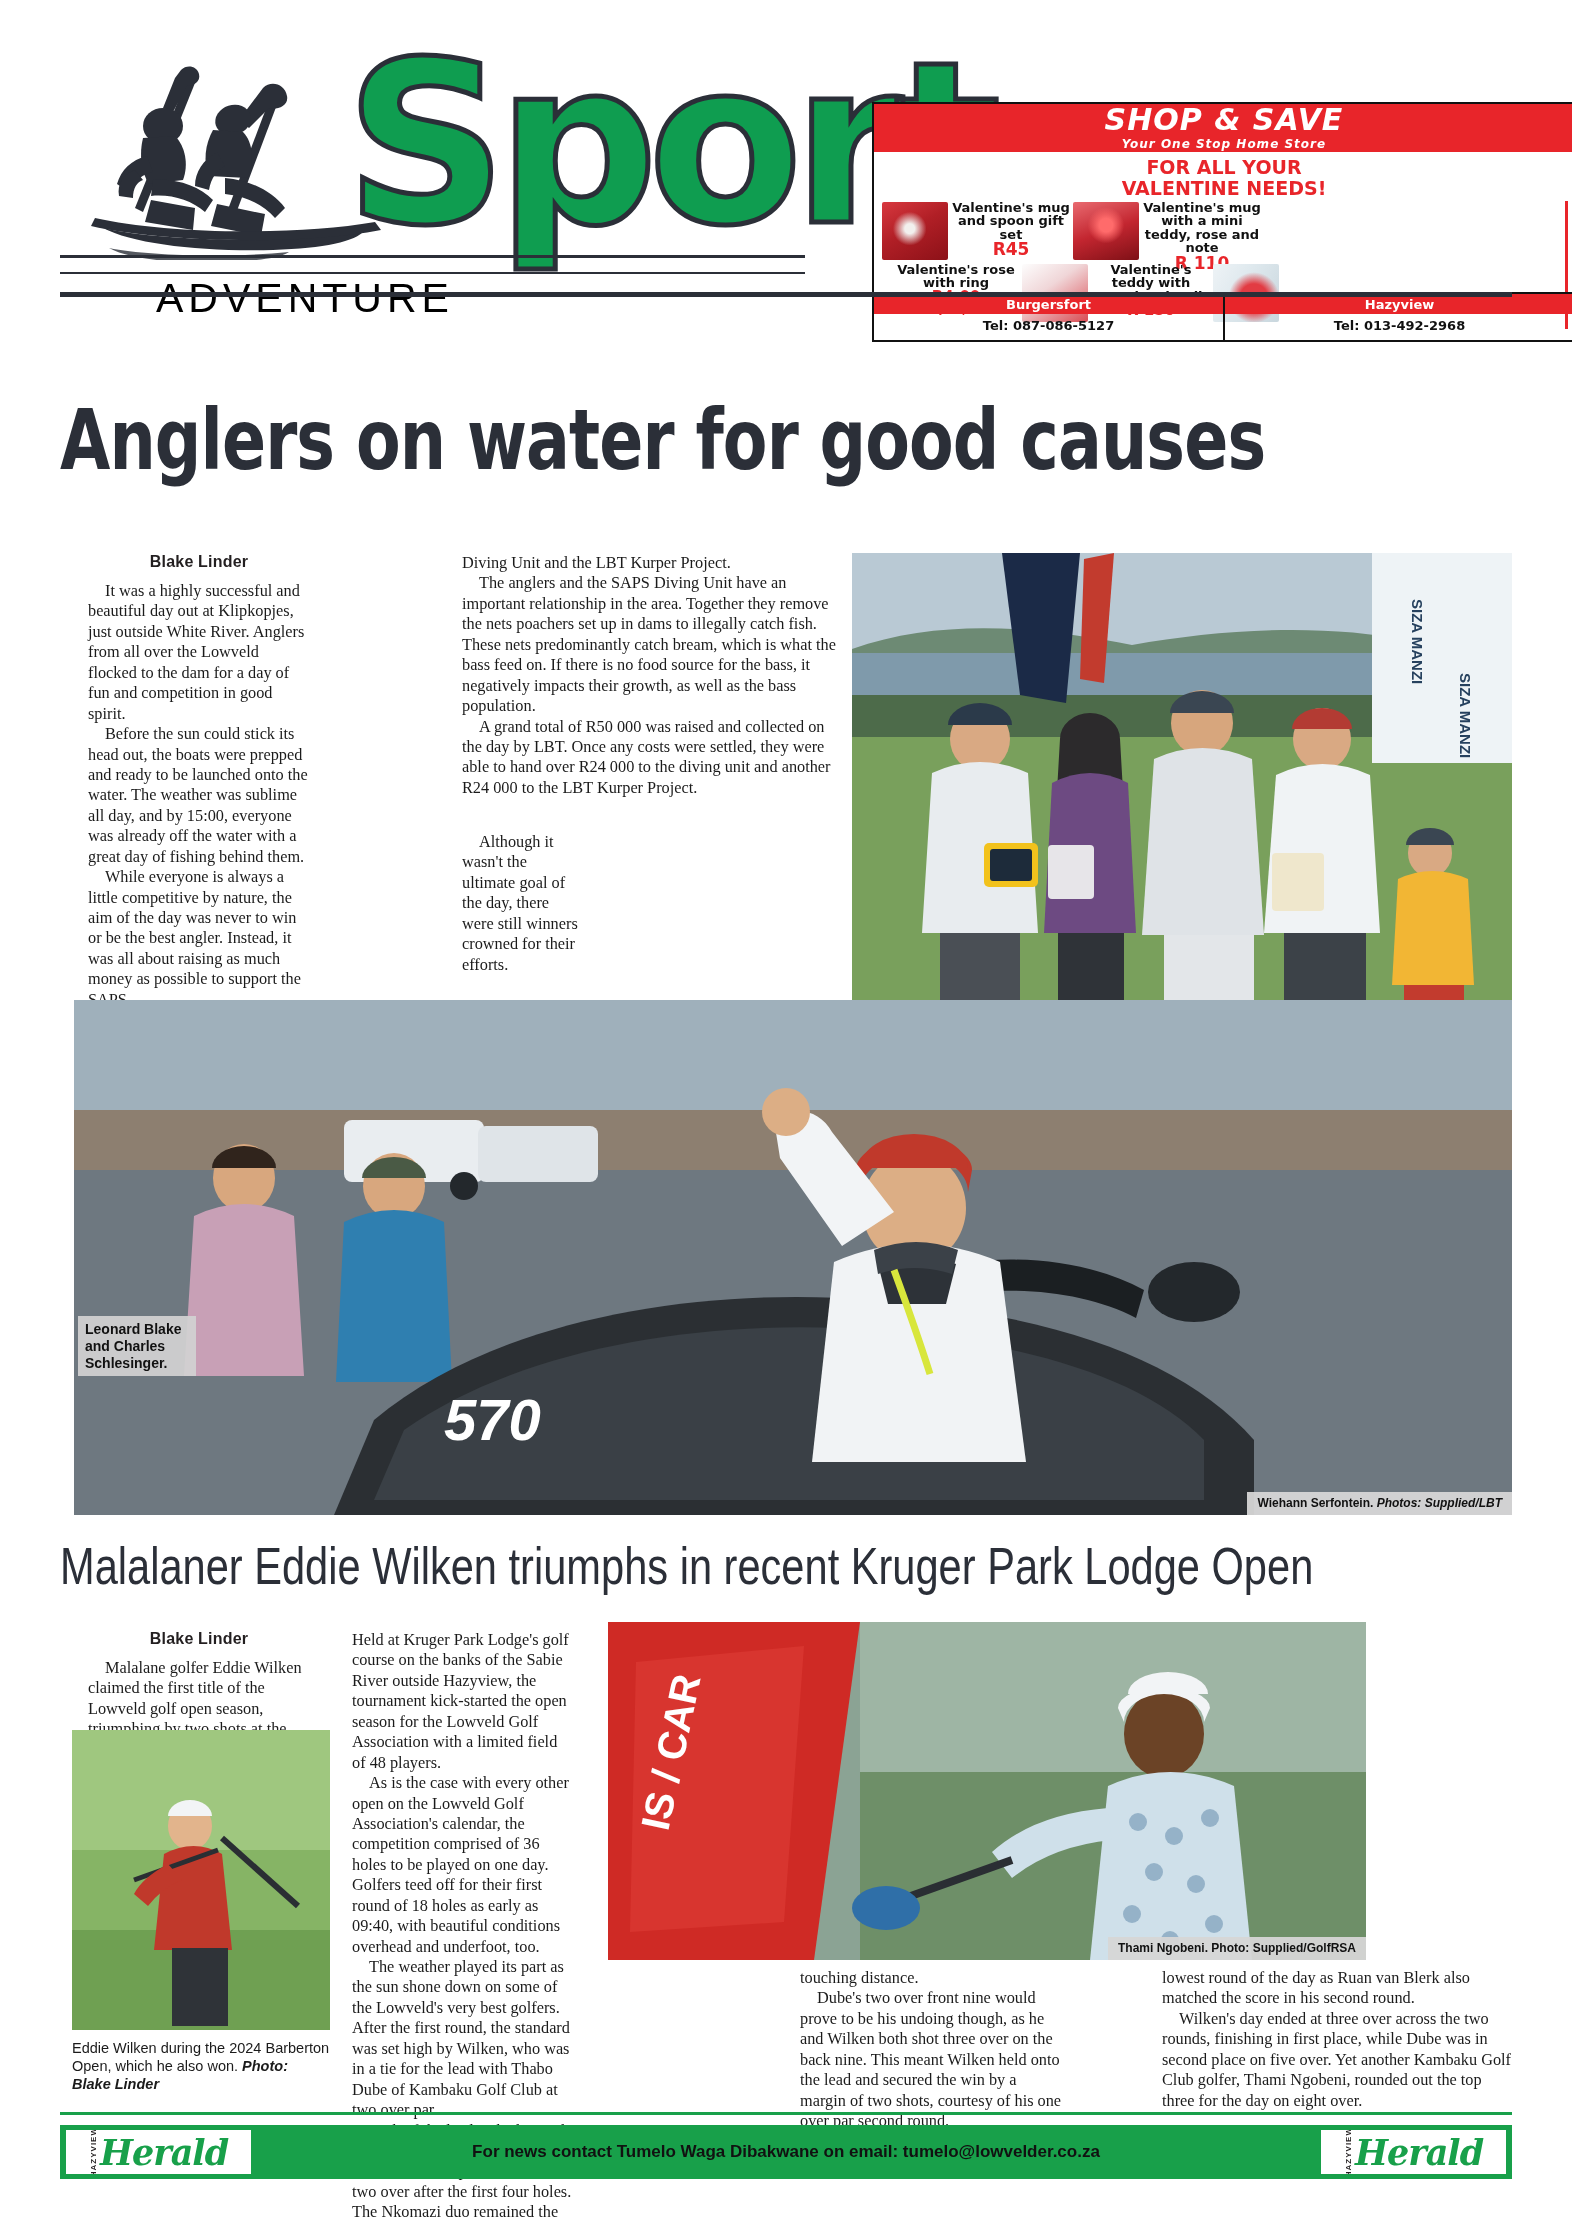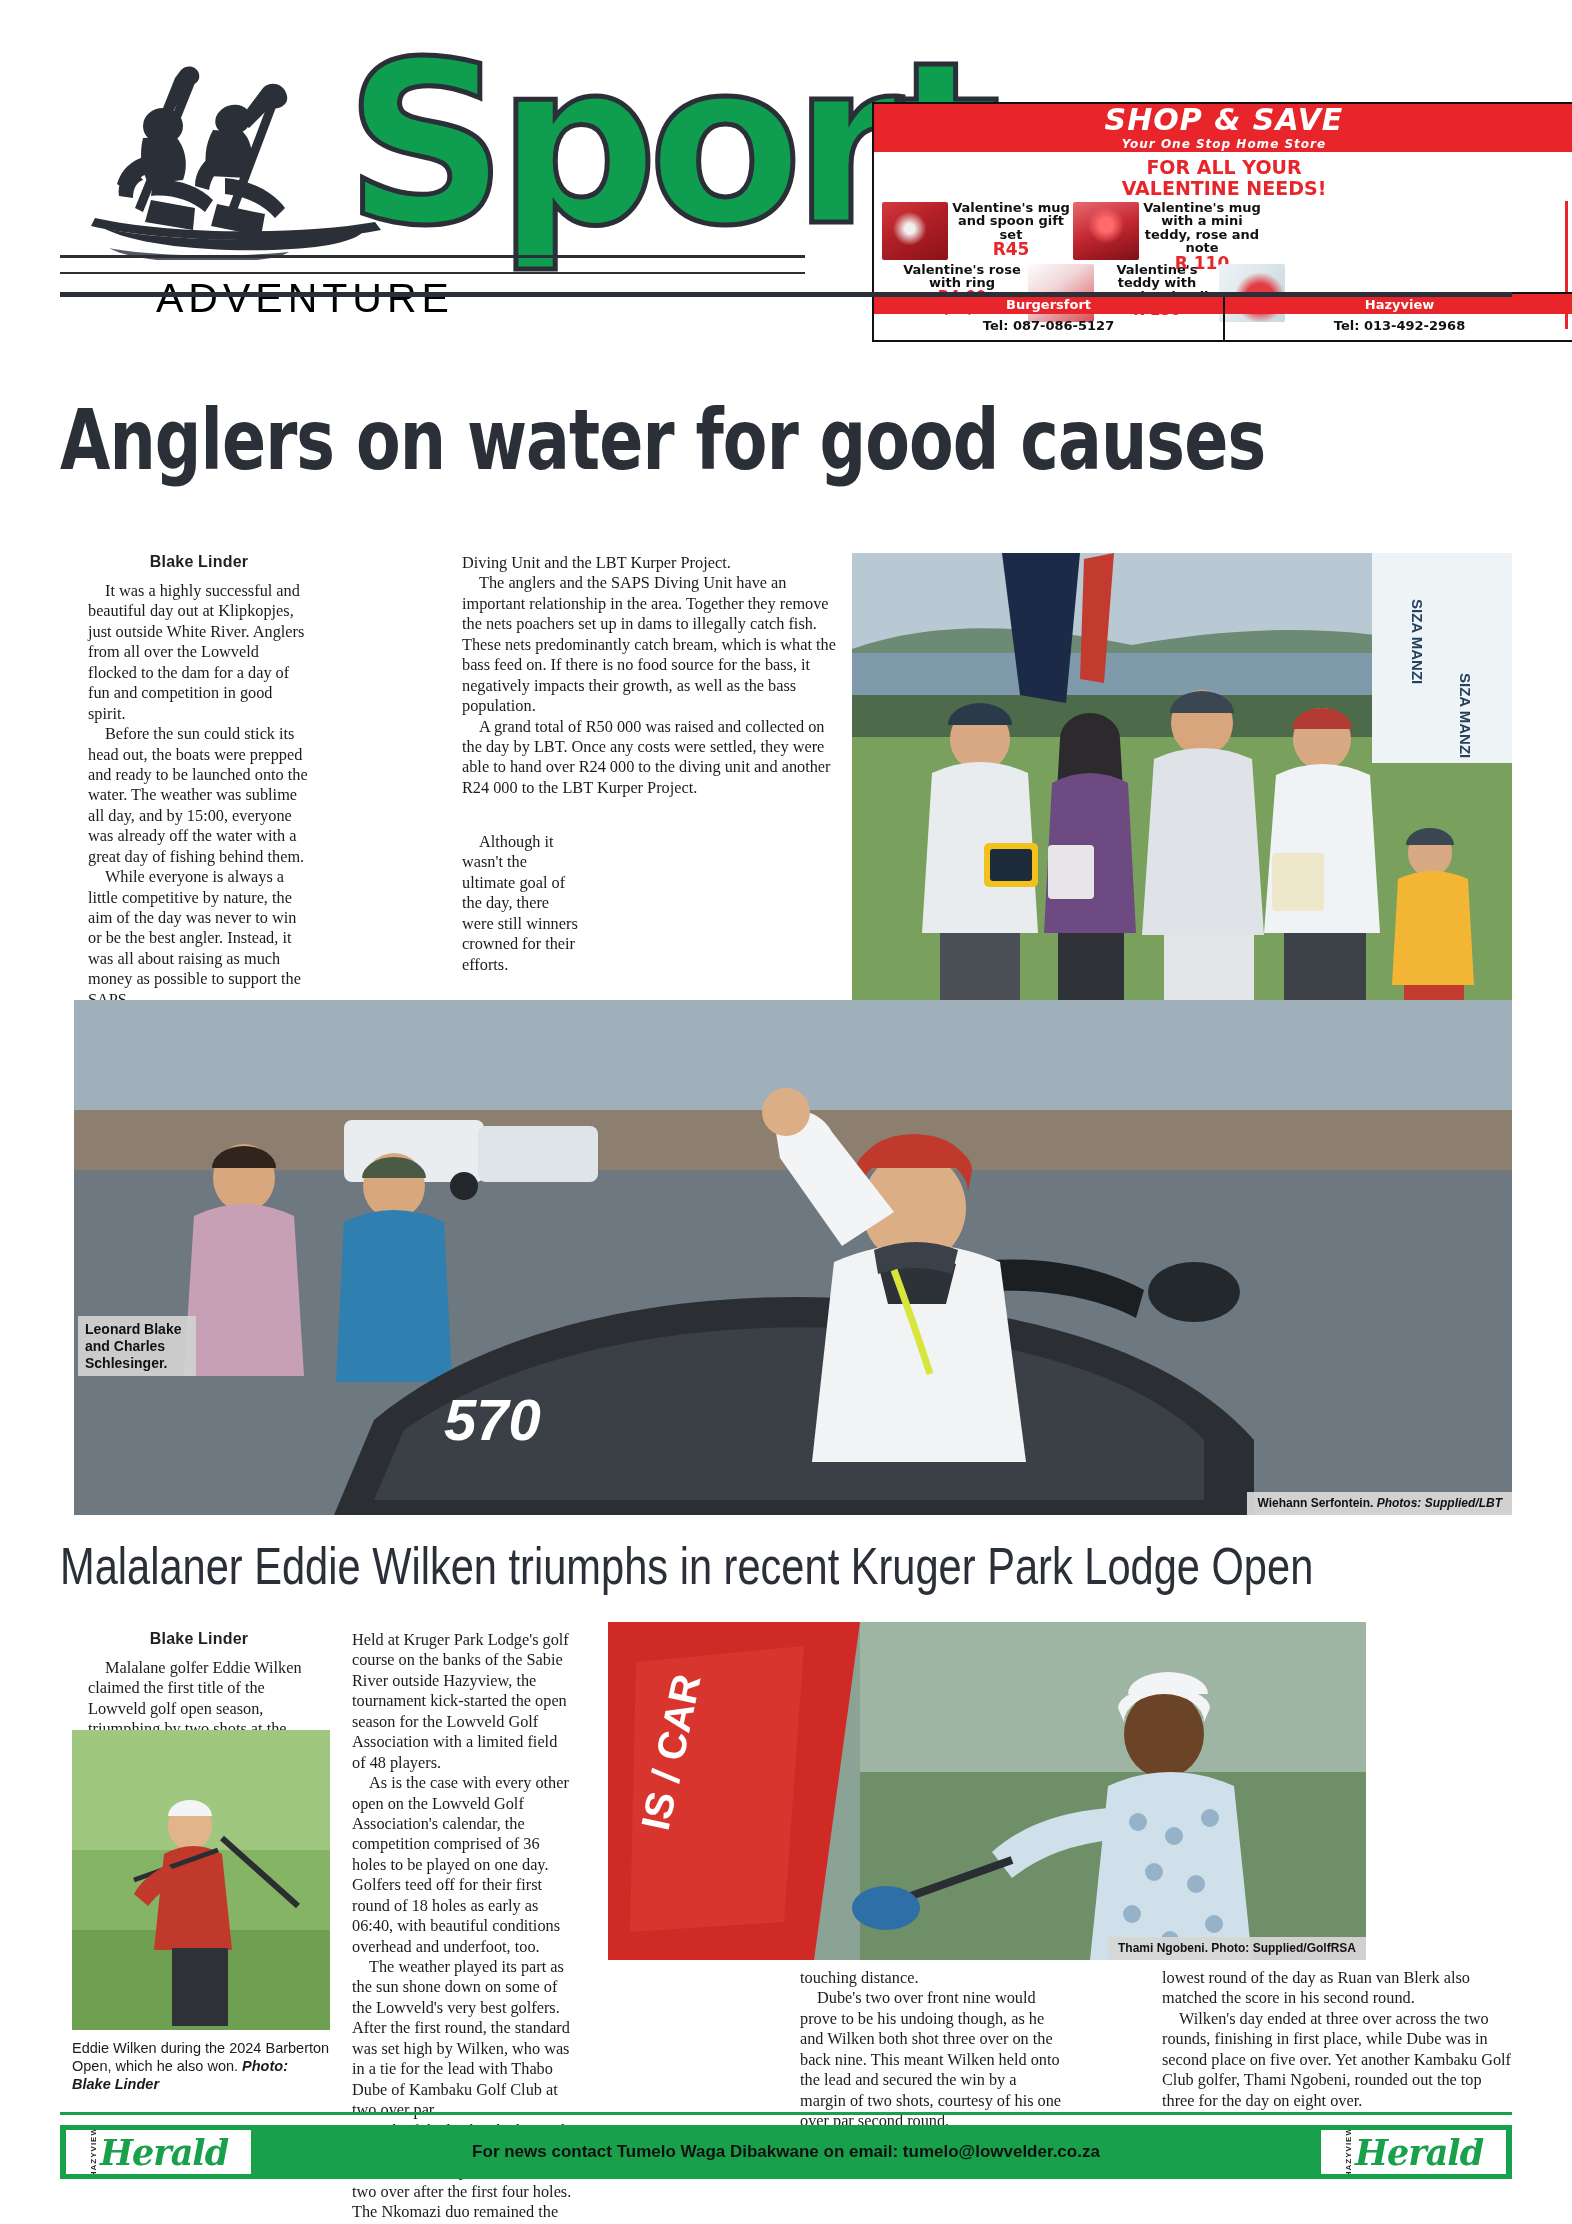--- a/index.html
+++ b/index.html
@@ -159,21 +159,21 @@
             <div class="ad-txt ad-price">R45</div>
           </div>
           <div class="ad-prod g-mug2"></div>
           <div>
             <div class="ad-txt">Valentine's mug with a mini teddy, rose and note</div>
             <div class="ad-txt ad-price">R 110</div>
           </div>
         </div>
 
         <div class="ad-row">
-          <div style="width:128px;margin-left:18px;">
+          <div style="width:128px;margin-left:12px;">
             <div class="ad-txt" style="width:128px;">Valentine's rose with ring</div>
             <div class="ad-txt ad-price-sm" style="width:128px;">R4.00</div>
             <div class="ad-txt ad-note" style="width:128px;">currently on promotion</div>
           </div>
           <div class="ad-prod g-rose"></div>
           <div>
             <div class="ad-txt">Valentine's teddy with sequins detail</div>
             <div class="ad-txt ad-price-sm">R 150</div>
           </div>
           <div class="ad-prod g-teddy"></div>
@@ -347,21 +347,21 @@
       <path d="M96 134 q-26 14 -34 30 l14 12 q14 -18 34 -26 z" fill="#c0392b"></path>
     </svg>
   </div>
   <div class="cap-under" style="position:absolute;left:72px;top:2040px;width:258px;">
     <span>Eddie Wilken during the 2024 Barberton Open, which he also won. </span><b>Photo: Blake Linder</b>
   </div>
 
   <div style="position:absolute;left:352px;top:1630px;width:222px;">
     <div class="body-col">
       <p class="noindent">Held at Kruger Park Lodge's golf course on the banks of the Sabie River outside Hazyview, the tournament kick-started the open season for the Lowveld Golf Association with a limited field of 48 players.</p>
-      <p>As is the case with every other open on the Lowveld Golf Association's calendar, the competition comprised of 36 holes to be played on one day. Golfers teed off for their first round of 18 holes as early as 06:40, with beautiful conditions overhead and underfoot, too.</p>
+      <p>As is the case with every other open on the Lowveld Golf Association's calendar, the competition comprised of 36 holes to be played on one day. Golfers teed off for their first round of 18 holes as early as 09:40, with beautiful conditions overhead and underfoot, too.</p>
       <p>The weather played its part as the sun shone down on some of the Lowveld's very best golfers. After the first round, the standard was set high by Wilken, who was in a tie for the lead with Thabo Dube of Kambaku Golf Club at two over par.</p>
       <p>Both of the leaders had mixed starts to the second nine, with Wilken on even par and Dube two over after the first four holes. The Nkomazi duo remained the only real contenders for the lead though, as the rest of the field failed to keep within</p>
     </div>
   </div>
 
   <div class="photo ph-golf2" style="left:608px;top:1622px;width:758px;height:338px;">
     <svg viewBox="0 0 758 338" style="position:absolute;inset:0;width:100%;height:100%;">
       <rect x="0" y="0" width="758" height="338" fill="#8ba394"></rect>
 
       <path d="M0 0 L252 0 L206 338 L0 338 Z" fill="#cf2a25"></path>

